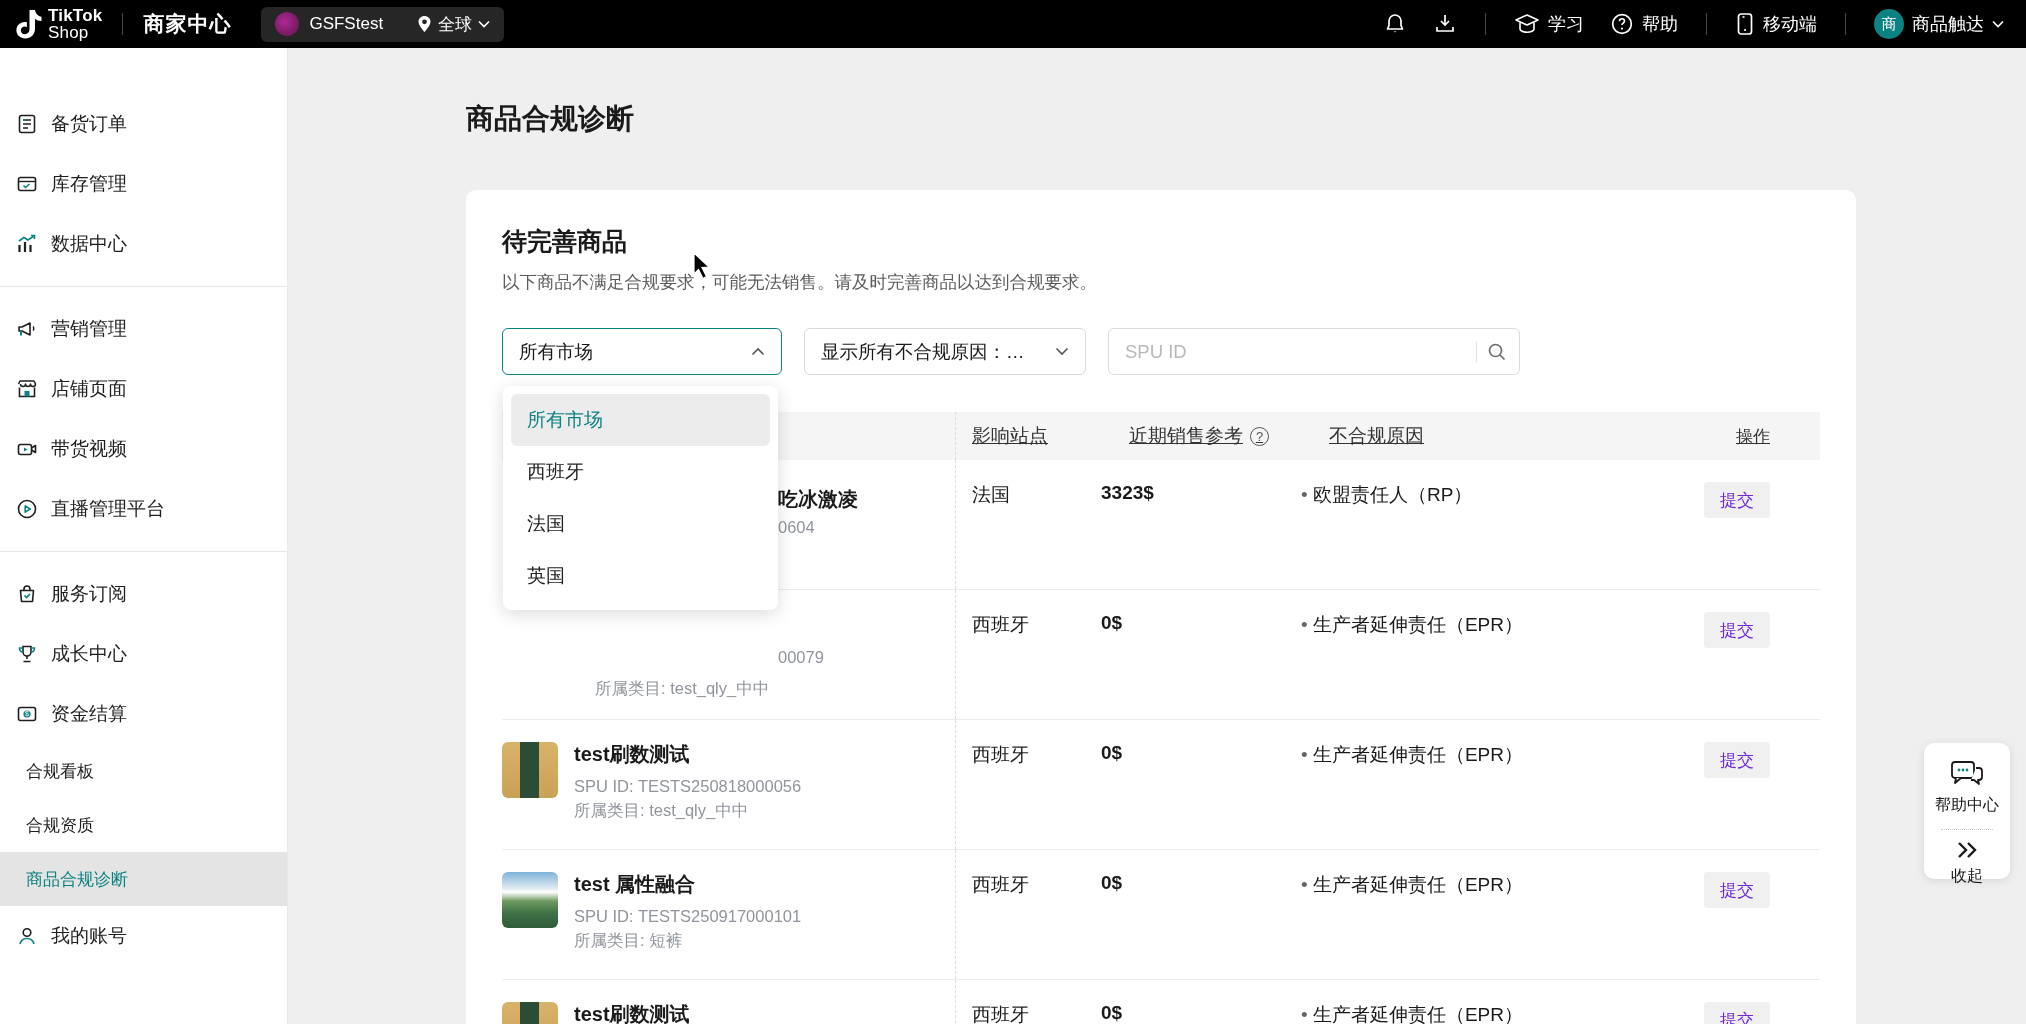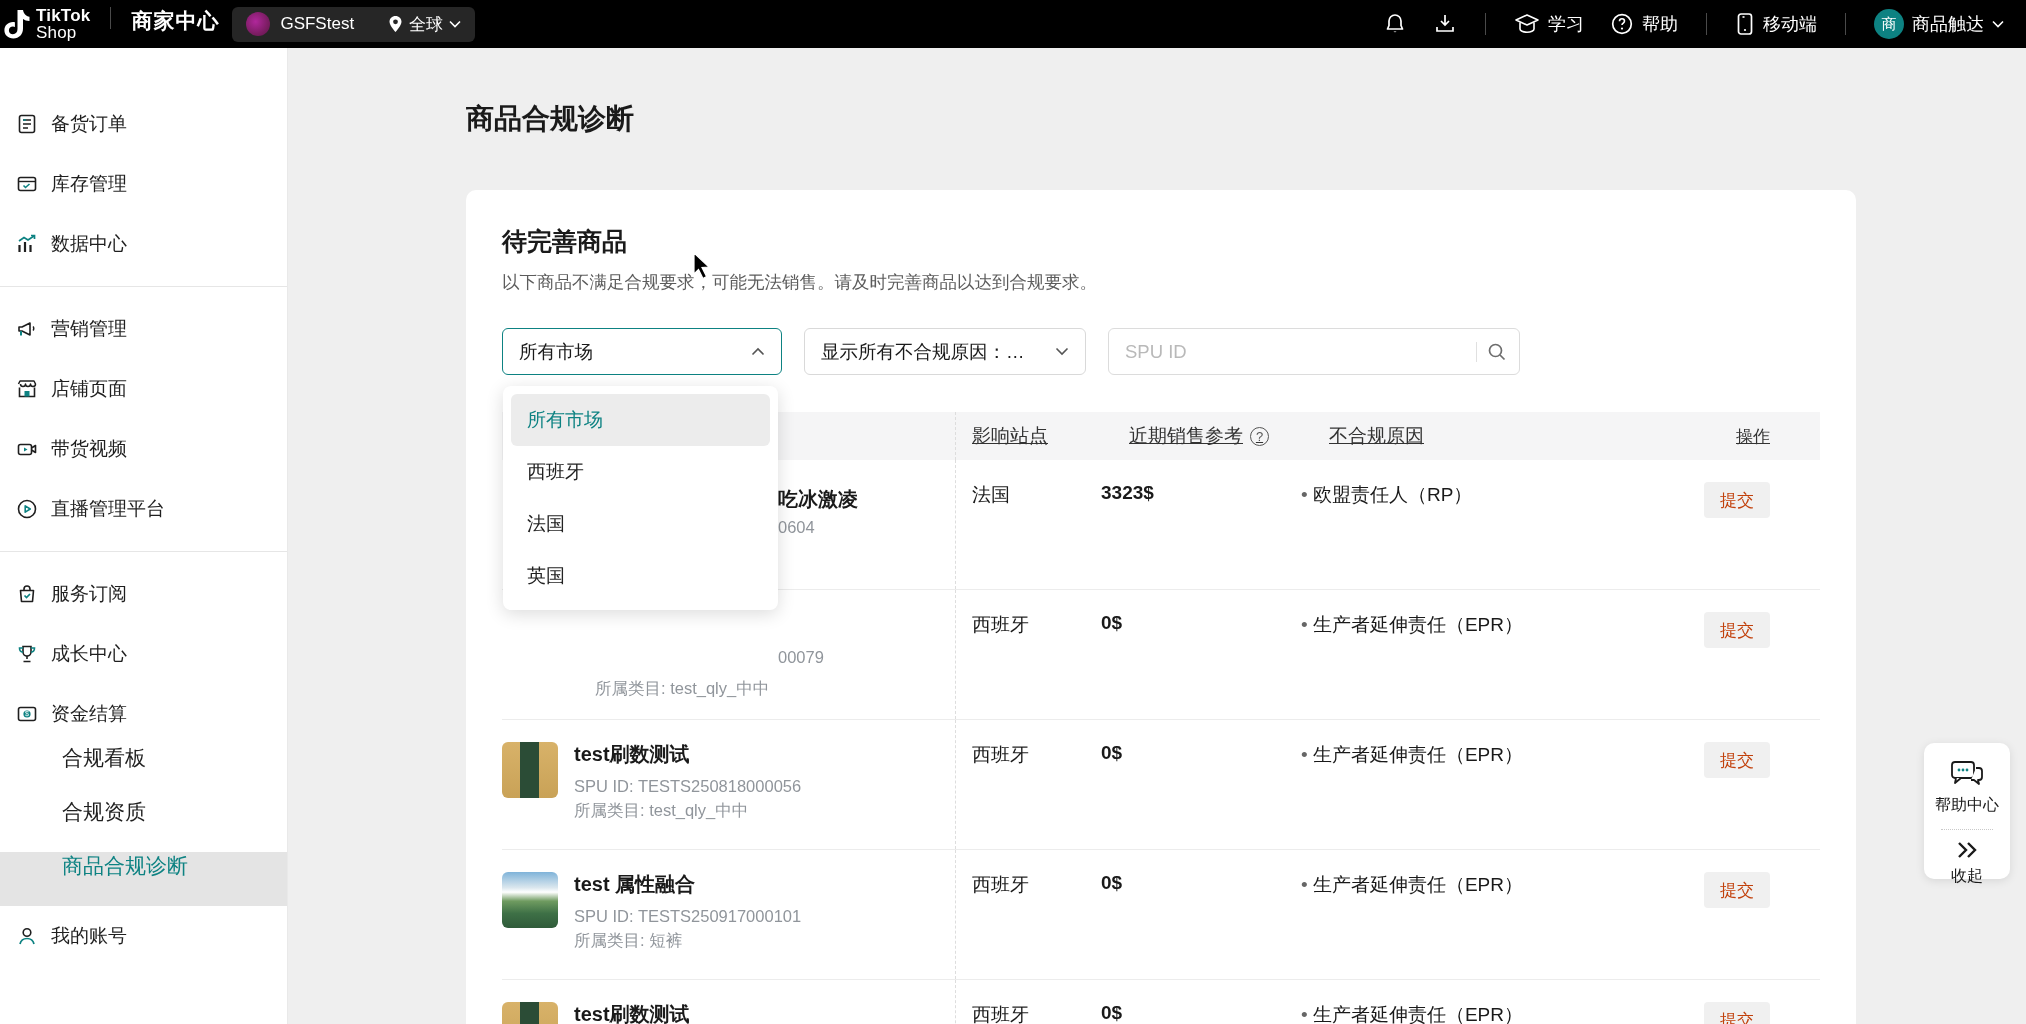--- a/index.html
+++ b/index.html
@@ -4,44 +4,44 @@
 <style>
   * { margin:0; padding:0; box-sizing:border-box; }
   html,body { width:2026px; height:1024px; }
   body {
     position:relative; overflow:hidden; background:#efefef;
     font-family:"Liberation Sans","DejaVu Sans",sans-serif; color:#1a1a1a;
   }
   
   .topbar { position:absolute; left:0; top:0; width:2026px; height:48px; background:#000;
     display:flex; align-items:center; z-index:100; }
-  .tb-left { display:flex; padding-left:2px; }
+  .tb-left { display:flex; align-items:center; padding-left:14px; }
   .tt-note { width:30px; height:34px; }
   .logo-text { color:#fff; line-height:17px; font-size:17px; font-weight:bold; margin-left:4px; letter-spacing:.2px; }
   .logo-text .l2 { font-weight:normal; }
   .tb-div { width:1px; height:22px; background:#4a4a4a; margin:0 20px; }
   .tb-title { color:#fff; font-size:21px; font-weight:bold; letter-spacing:1px; }
-  .shop-pill { margin-left:13px; height:35px; background:#262626; border-radius:6px;
+  .shop-pill { margin-left:30px; height:35px; background:#262626; border-radius:6px;
     display:flex; align-items:center; gap:10px; padding:0 14px; cursor:pointer; }
   .shop-avatar { width:24px; height:24px; border-radius:50%;
     background:radial-gradient(circle at 40% 40%, #b0279b 0%, #7c1d63 60%, #5d1549 100%); }
   .shop-name { color:#fff; font-size:17px; }
   .pill-sep { width:14px; }
   .region { color:#fff; font-size:17px; display:flex; align-items:center; gap:6px; }
   .tb-right { margin-left:auto; display:flex; align-items:center; gap:26px; padding-right:22px; color:#fff; }
   .tb-icon-btn { display:flex; align-items:center; gap:8px; font-size:18px; color:#fff; cursor:pointer; }
   .tb-avatar { width:30px; height:30px; border-radius:50%; background:#0d8282; color:#fff;
     display:flex; align-items:center; justify-content:center; font-size:15px; }
   
   .sidebar { position:absolute; left:0; top:48px; width:288px; height:976px; background:#fff;
     border-right:1px solid #e9e9e9; padding-top:46px; z-index:60; }
   .sb-item { height:60px; display:flex; align-items:center; gap:12px; padding-left:15px;
     font-size:19px; color:#1f1f1f; cursor:pointer; }
   .sb-item .icn { width:24px; height:24px; display:flex; align-items:center; justify-content:center; }
-  .sb-sub { height:54px; display:flex; padding-left:62px; font-size:21px; color:#1f1f1f; cursor:pointer; }
+  .sb-sub { height:54px; display:flex; align-items:center; padding-left:26px; font-size:17px; color:#1f1f1f; cursor:pointer; }
   .sb-sub.active { background:#e4e4e4; color:#0d8282; }
   .sb-divider { height:1px; background:#e6e6e6; margin:12px 0; }
   
   .page-title { position:absolute; left:466px; top:100px; font-size:28px; font-weight:bold; z-index:5; }
   .card { position:absolute; left:466px; top:190px; width:1390px; height:980px; background:#fff;
     border-radius:10px; padding:36px 36px 0 36px; z-index:5; }
   .card h2 { font-size:25px; font-weight:bold; line-height:30px; }
   .card .sub { margin-top:14px; font-size:17.5px; color:#5c5c5c; line-height:24px; }
   .filters { margin-top:34px; display:flex; gap:22px; }
   .sel { height:47px; border:1px solid #d9d9d9; border-radius:6px; background:#fff;
@@ -74,21 +74,21 @@
   .thumb.portrait { background:
       linear-gradient(90deg, rgba(0,0,0,0) 32%, #2b4c36 32%, #2b4c36 66%, rgba(0,0,0,0) 66%),
       linear-gradient(#d8b269,#c9a257); }
   .thumb.landscape { background:linear-gradient(180deg,#7fb3d9 0%,#dbe7ee 28%,#ffffff 36%,#6f9b60 52%,#3e7046 74%,#2f5b3a 100%); }
   .p-info .p-name { font-size:20px; font-weight:600; line-height:24px; margin-bottom:8px; }
   .p-meta { font-size:16.5px; color:#90959b; line-height:24px; }
   .frag-name { position:absolute; left:276px; top:26px; font-size:20px; font-weight:600; }
   .frag-spu { position:absolute; left:276px; top:58px; font-size:16.5px; color:#90959b; }
   .frag-cat { position:absolute; left:93px; top:88px; font-size:16.5px; color:#90959b; }
   .submit-btn { height:36px; padding:0 16px; background:#f0f0f0; border:none; border-radius:4px;
-    font-size:17px; color:#c2410c; cursor:pointer; font-family:"Liberation Sans","DejaVu Sans",sans-serif; }
+    font-size:17px; color:#6d28d9; cursor:pointer; font-family:"Liberation Sans","DejaVu Sans",sans-serif; }
   .qmark { width:19px; height:19px; border:1.5px solid #555; border-radius:50%; color:#555;
     font-size:13px; display:inline-flex; align-items:center; justify-content:center; cursor:pointer; }
   
   .dropdown { position:absolute; left:503px; top:386px; width:275px; background:#fff; border-radius:8px;
     box-shadow:0 4px 18px rgba(0,0,0,.14); padding:8px; z-index:50; }
   .dd-item { height:52px; display:flex; align-items:center; padding-left:16px; font-size:19px; color:#222;
     cursor:pointer; border-radius:6px; }
   .dd-item.selected { background:#ececec; color:#0d8282; }
   
   .helper { position:absolute; left:1924px; top:743px; width:86px; height:136px; background:#fff;

